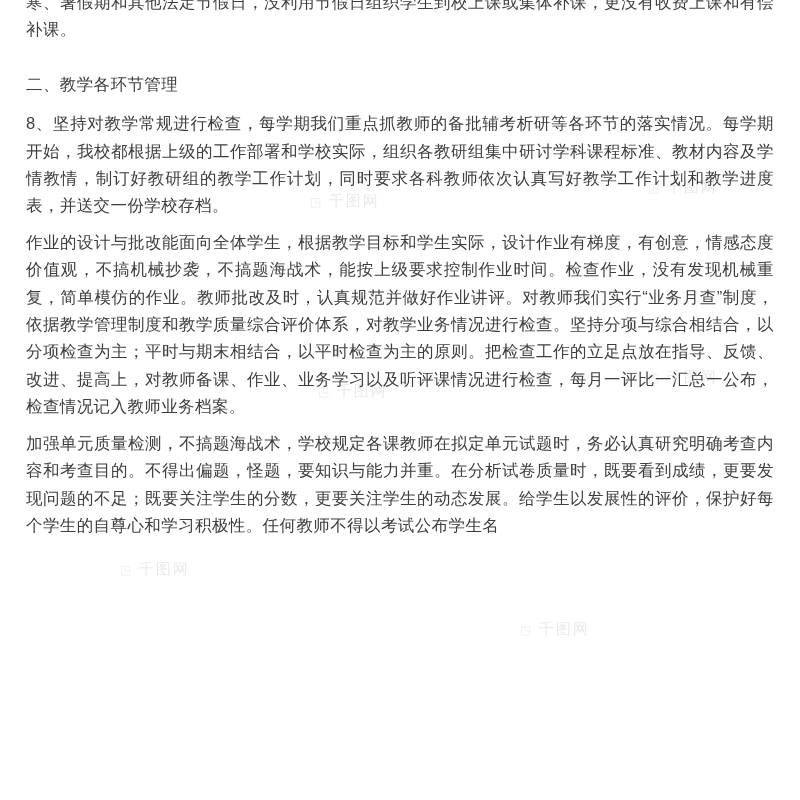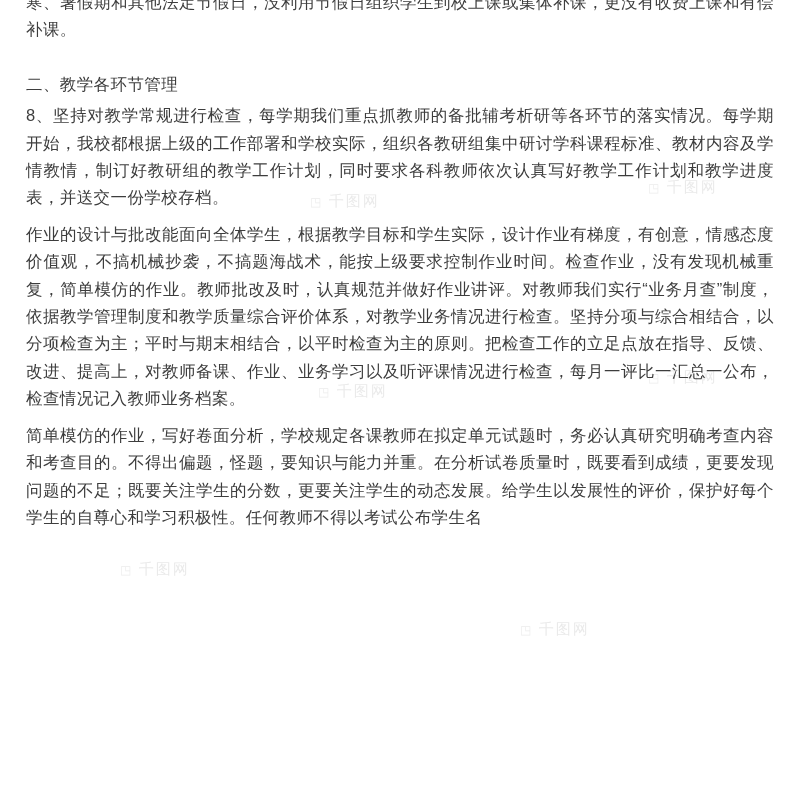--- a/index.html
+++ b/index.html
@@ -27,21 +27,21 @@
     letter-spacing: 0.4px;
     word-break: break-all;
   }
   .content p {
     margin: 0 0 9px 0;
   }
   p.intro {
     margin-bottom: 27px;
   }
   p.heading {
-    margin-bottom: 4px;
+    margin-bottom: 12px;
   }
   
   .watermark-layer {
     position: absolute;
     inset: 0;
     z-index: 1;
     pointer-events: none;
   }
   .wm {
     position: absolute;
@@ -81,16 +81,16 @@
     <p class="intro">寒、暑假期和其他法定节假日，没利用节假日组织学生到校上课或集体补课，更没有收费上课和有偿补课。</p>
 
     <p class="heading">二、教学各环节管理</p>
 
     <p>8、坚持对教学常规进行检查，每学期我们重点抓教师的备批辅考析研等各环节的落实情况。每学期开始，我校都根据上级的工作部署和学校实际，组织各教研组集中研讨学科课程标准、教材内容及学情教情，制订好教研组的教学工作计划，同时要求各科教师依次认真写好教学工作计划和教学进度表，并送交一份学校存档。</p>
 
 
 
     <p>作业的设计与批改能面向全体学生，根据教学目标和学生实际，设计作业有梯度，有创意，情感态度价值观，不搞机械抄袭，不搞题海战术，能按上级要求控制作业时间。检查作业，没有发现机械重复，简单模仿的作业。教师批改及时，认真规范并做好作业讲评。对教师我们实行“业务月查”制度，依据教学管理制度和教学质量综合评价体系，对教学业务情况进行检查。坚持分项与综合相结合，以分项检查为主；平时与期末相结合，以平时检查为主的原则。把检查工作的立足点放在指导、反馈、改进、提高上，对教师备课、作业、业务学习以及听评课情况进行检查，每月一评比一汇总一公布，检查情况记入教师业务档案。</p>
 
-    <p>简单模仿的作业，写好卷面分析，学校规定各课教师在拟定单元试题时，务必认真研究明确考查内容和考查目的。不得出偏题，怪题，要知识与能力并重。在分析试卷质量时，既要看到成绩，更要发现问题的不足；既要关注学生的分数，更要关注学生的动态发展。给学生以发展性的评价，保护好每个学生的自尊心和学习积极性。任何教师不得以考试公布学生名</p>
+    <p>加强单元质量检测，不搞题海战术，学校规定各课教师在拟定单元试题时，务必认真研究明确考查内容和考查目的。不得出偏题，怪题，要知识与能力并重。在分析试卷质量时，既要看到成绩，更要发现问题的不足；既要关注学生的分数，更要关注学生的动态发展。给学生以发展性的评价，保护好每个学生的自尊心和学习积极性。任何教师不得以考试公布学生名</p>
   </div>
 
 </div>
 
 </body></html>

